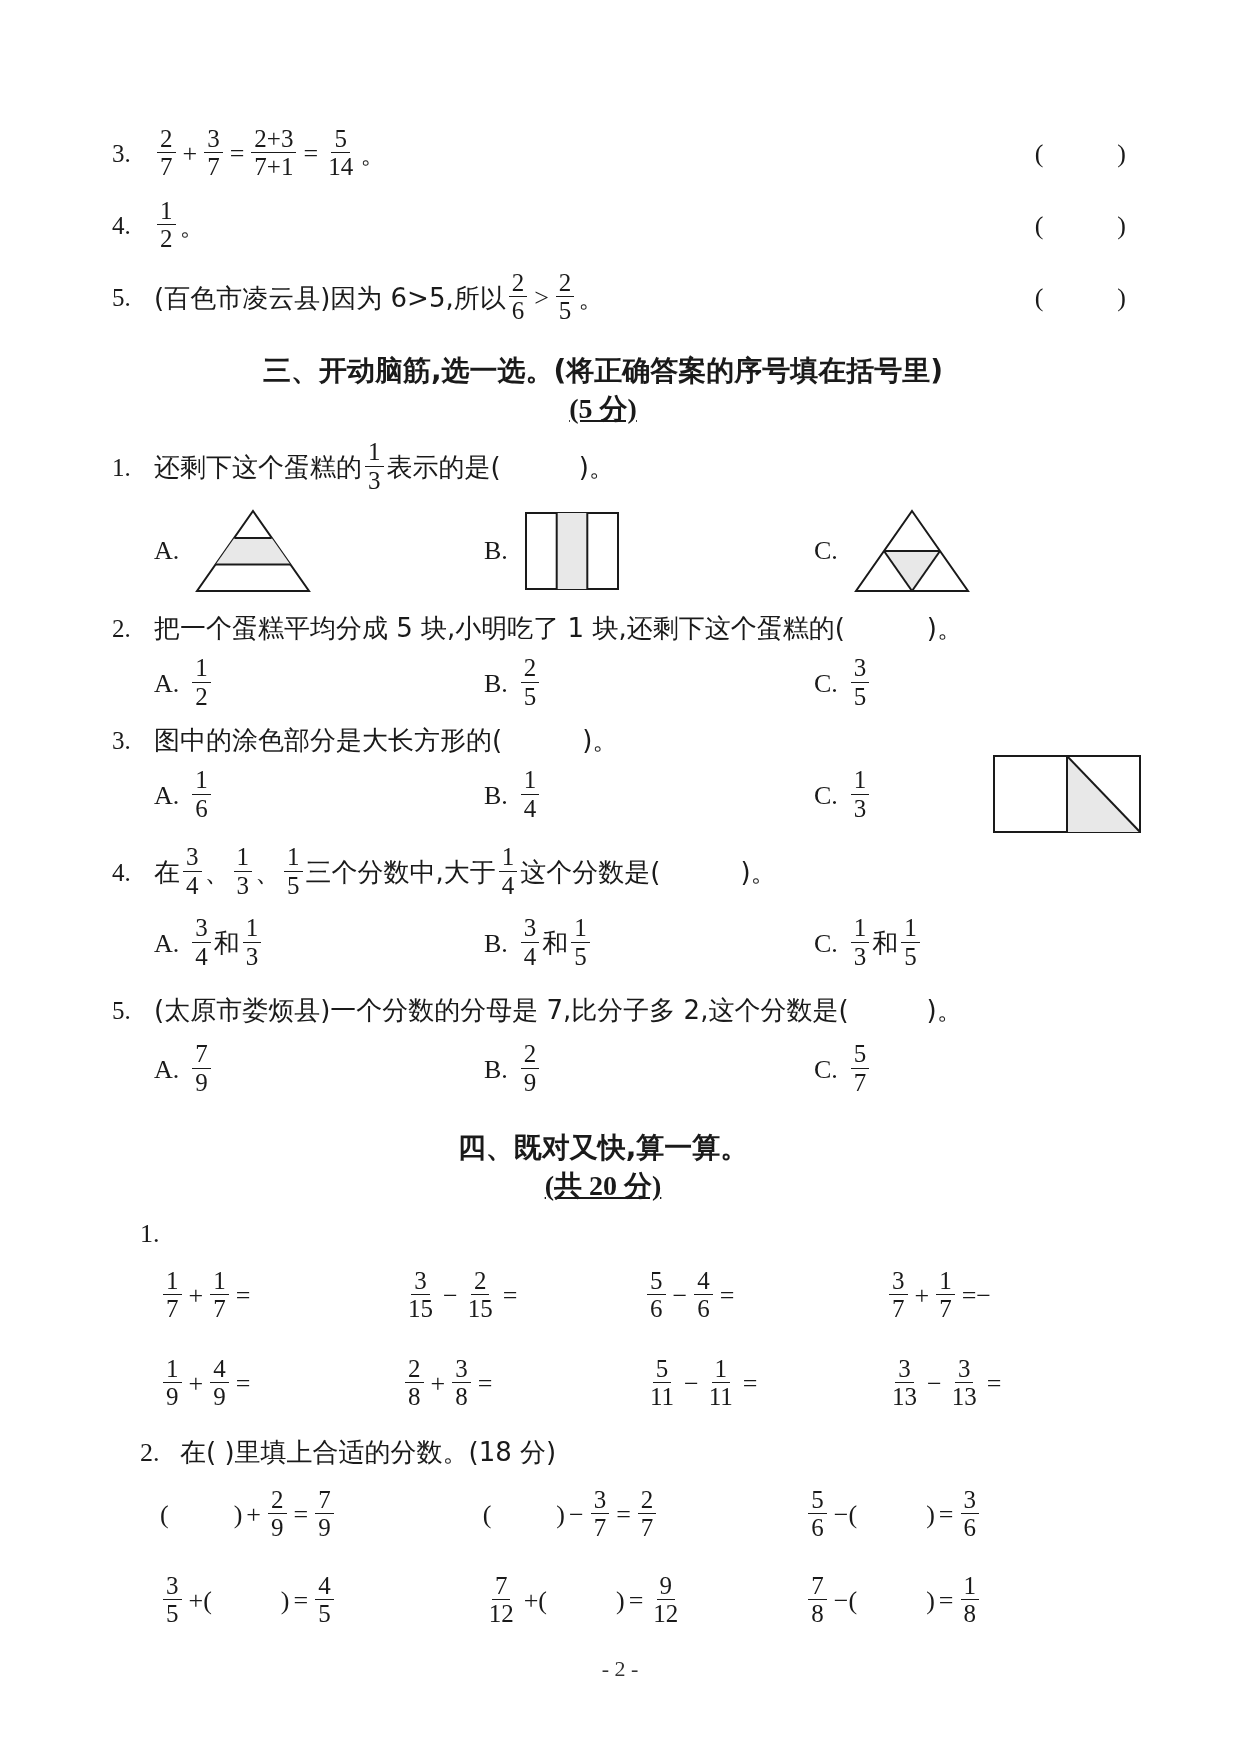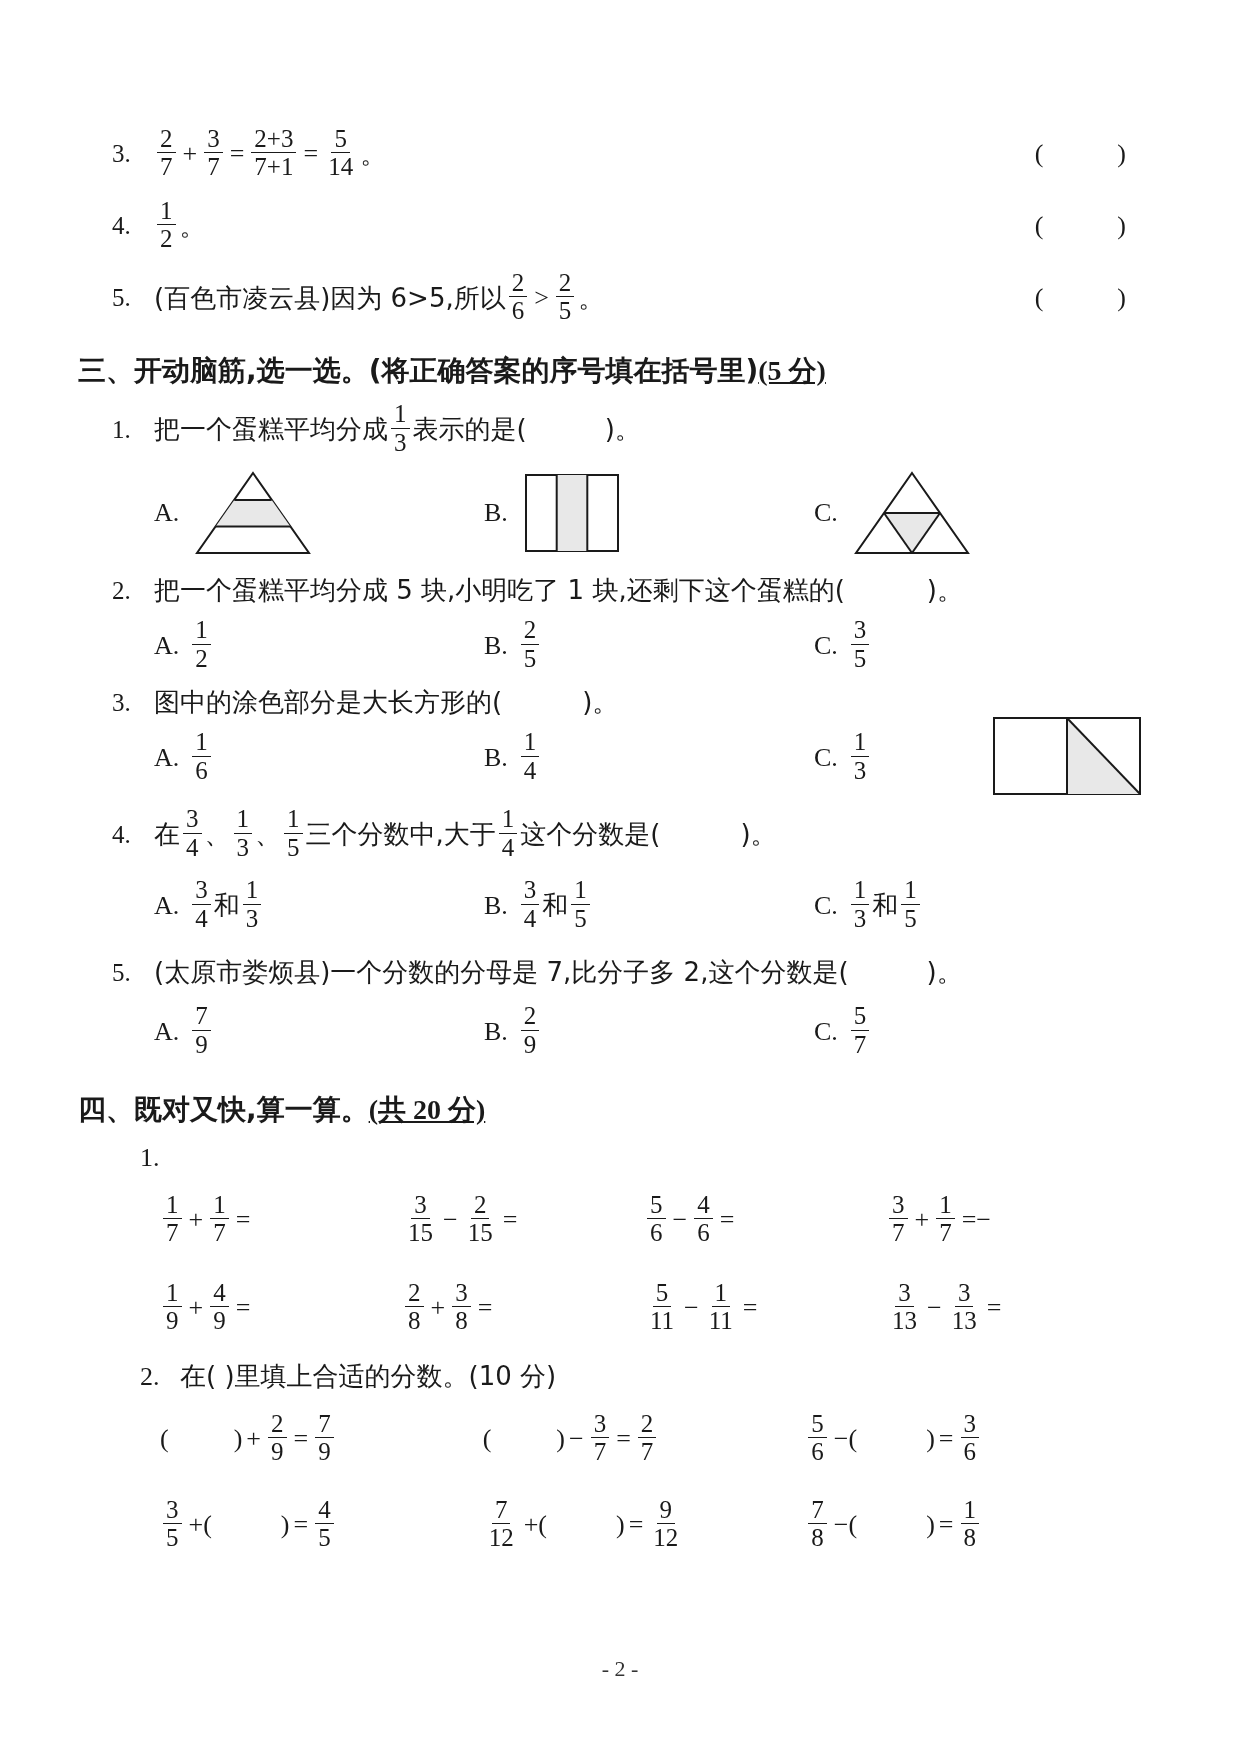--- a/index.html
+++ b/index.html
@@ -73,20 +73,21 @@
 
   
   .sec-head {
     font-family: "DejaVu Sans", "Liberation Sans", sans-serif;
     font-weight: bold;
     font-size: 28px;
     letter-spacing: 0px;
     margin: 18px 0 10px -34px;
     display: flex;
     align-items: center;
+    flex-direction: column;
   }
   .sec-head .score { font-family: "Liberation Serif", serif; font-weight: bold; text-decoration: underline; }
 
   
   .q {
     display: flex;
     align-items: center;
     font-size: 26px;
     margin-top: 12px;
   }
@@ -235,21 +236,21 @@
   </div>
 
   <div class="sec-head">
     <span>三、开动脑筋,选一选。(将正确答案的序号填在括号里)</span>
       <span class="score">(5 分)</span>
   </div>
 
   <div class="q">
     <span class="idx">1.</span>
     <span class="qtext">
-      <span class="cn">把一个蛋糕平均分成</span>
+      <span class="cn">还剩下这个蛋糕的</span>
       <span class="frac">
         <span class="num">1</span>
         <span class="den">3</span>
       </span>
       <span class="cn">表示的是(</span>
       <span class="cn" style="margin-left:78px">)。</span>
     </span>
   </div>
 
   <div class="fig-row">
@@ -560,21 +561,21 @@
       <span class="frac">
         <span class="num">3</span>
         <span class="den">13</span>
       </span>
       <span class="eq">=</span>
     </div>
   </div>
 
   <div class="subq" style="margin-top:10px">
     <span class="idx">2.</span>
-    <span class="cn">在(      )里填上合适的分数。(10 分)</span>
+    <span class="cn">在(      )里填上合适的分数。(18 分)</span>
   </div>
 
   <div class="fill-grid">
     <div class="fill-cell">
       <span class="blank-paren">(</span>
       <span class="blank-paren">          </span>
       <span class="blank-paren">)</span>
       <span class="op">+</span>
       <span class="frac">
         <span class="num">2</span>

